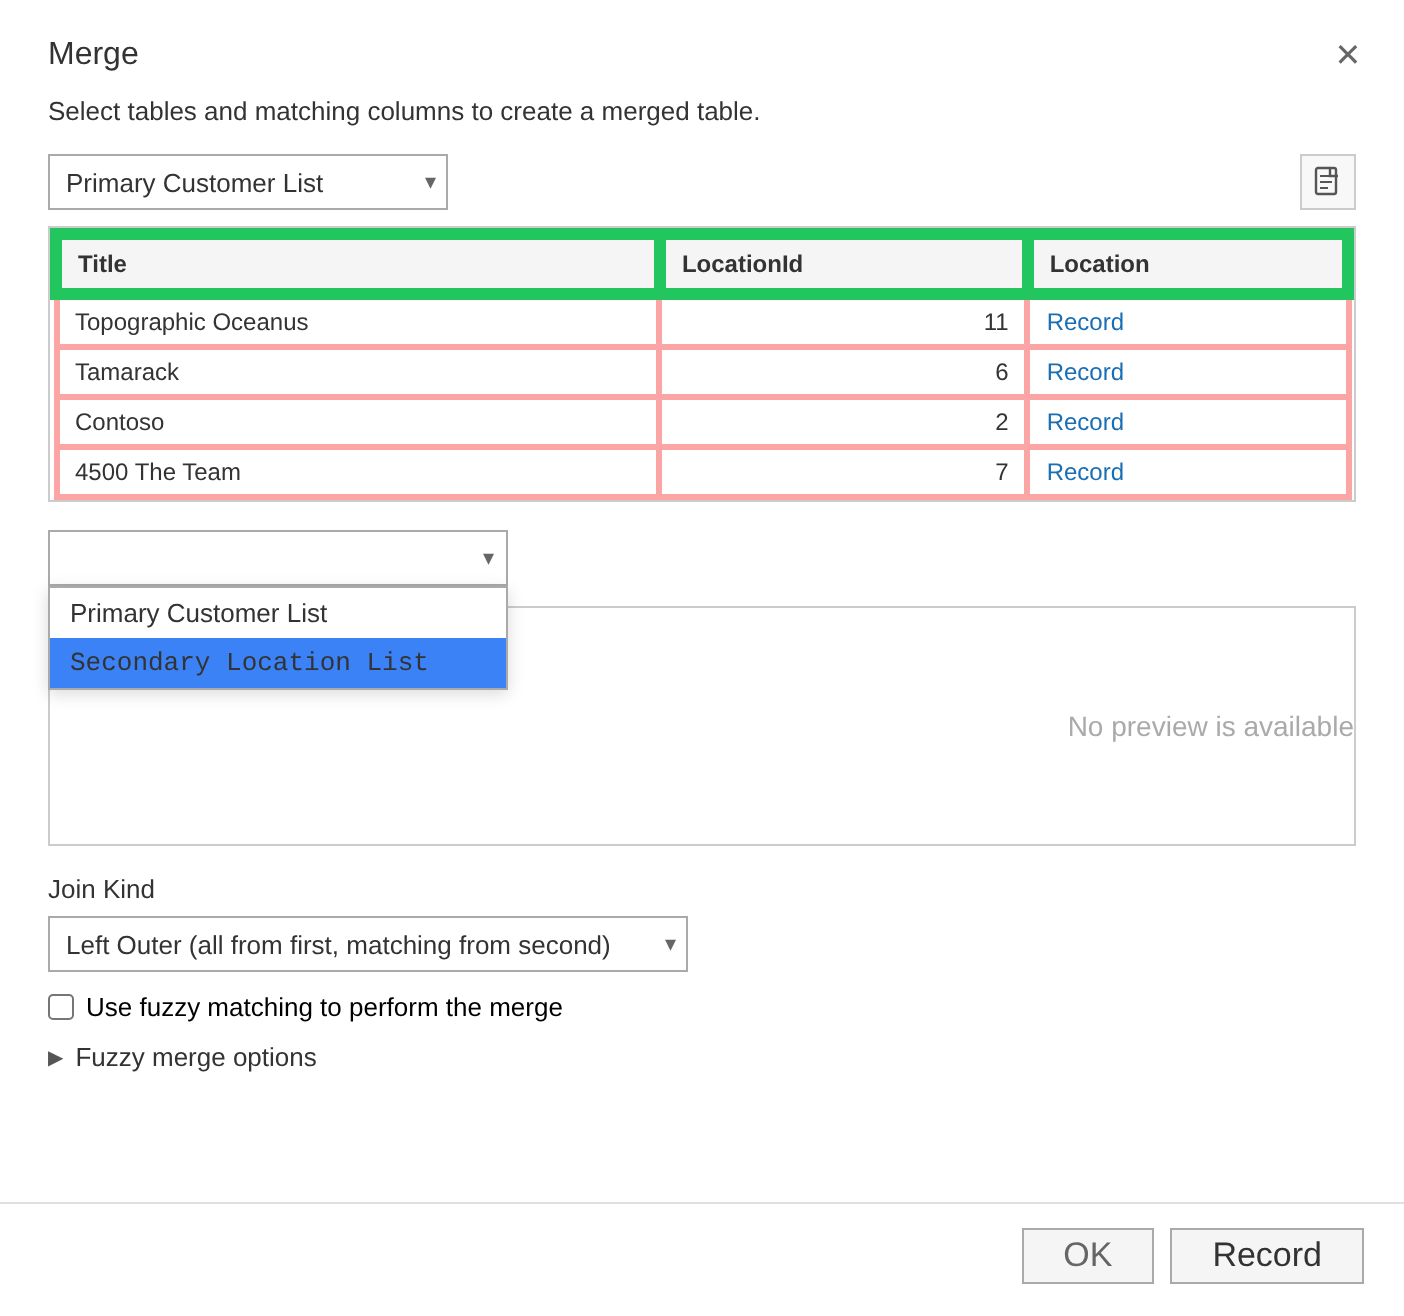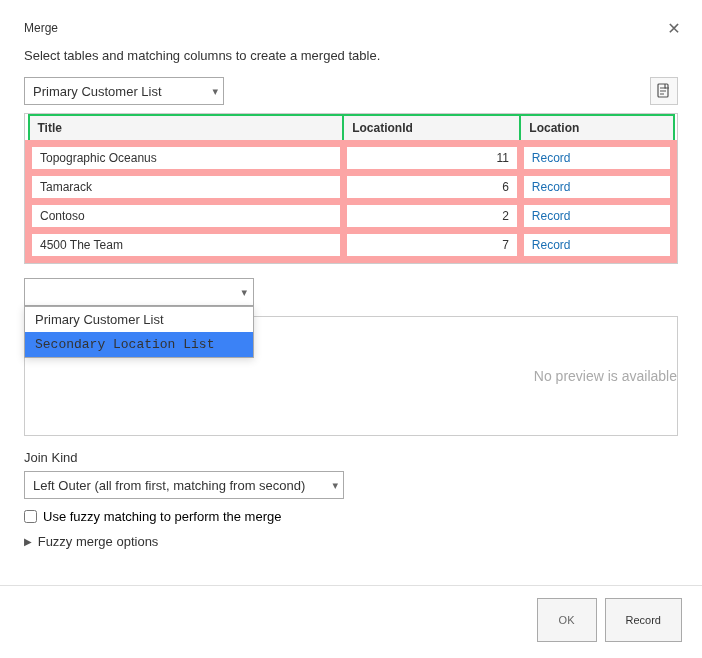--- a/index.html
+++ b/index.html
@@ -22,21 +22,21 @@
       display: flex;
       flex-direction: column;
     }
     .dialog-title-bar {
       display: flex;
       align-items: center;
       justify-content: space-between;
       padding: 16px 16px 0 24px;
     }
     .dialog-title {
-      font-size: 12px;
+      font-size: 16px;
       font-weight: 400;
       color: #333;
     }
     .close-btn {
       width: 24px;
       height: 24px;
       display: flex;
       align-items: center;
       justify-content: center;
       cursor: pointer;
@@ -103,29 +103,29 @@
       overflow: hidden;
       margin-bottom: 14px;
     }
     .data-table {
       width: 100%;
       border-collapse: collapse;
       font-size: 12px;
     }
     .data-table th {
       background: #f5f5f5;
-      border: 2px solid #22c55e;
+      border: 6px solid #22c55e;
       padding: 5px 8px;
       text-align: left;
       font-weight: 600;
       color: #333;
       font-size: 12px;
     }
     .data-table td {
-      border: 7px solid #fca5a5;
+      border: 3px solid #fca5a5;
       padding: 4px 8px;
       color: #333;
     }
     .data-table td.record-link {
       color: #1a6fb4;
       cursor: pointer;
     }
     .data-table td.num {
       text-align: right;
     }
@@ -219,25 +219,25 @@
     }
     .dialog-footer {
       display: flex;
       justify-content: flex-end;
       align-items: center;
       gap: 8px;
       padding: 12px 20px 16px 20px;
       border-top: 1px solid #e0e0e0;
     }
     .btn {
-      height: 44px;
+      height: 28px;
       padding: 0 20px;
       border: 1px solid #aaa;
       background: #f5f5f5;
-      font-size: 11px;
+      font-size: 17px;
       cursor: pointer;
       color: #333;
       min-width: 60px;
     }
     .btn-ok {
       color: #666;
     }
     .top-dropdown-row {
       display: flex;
       align-items: flex-start;

